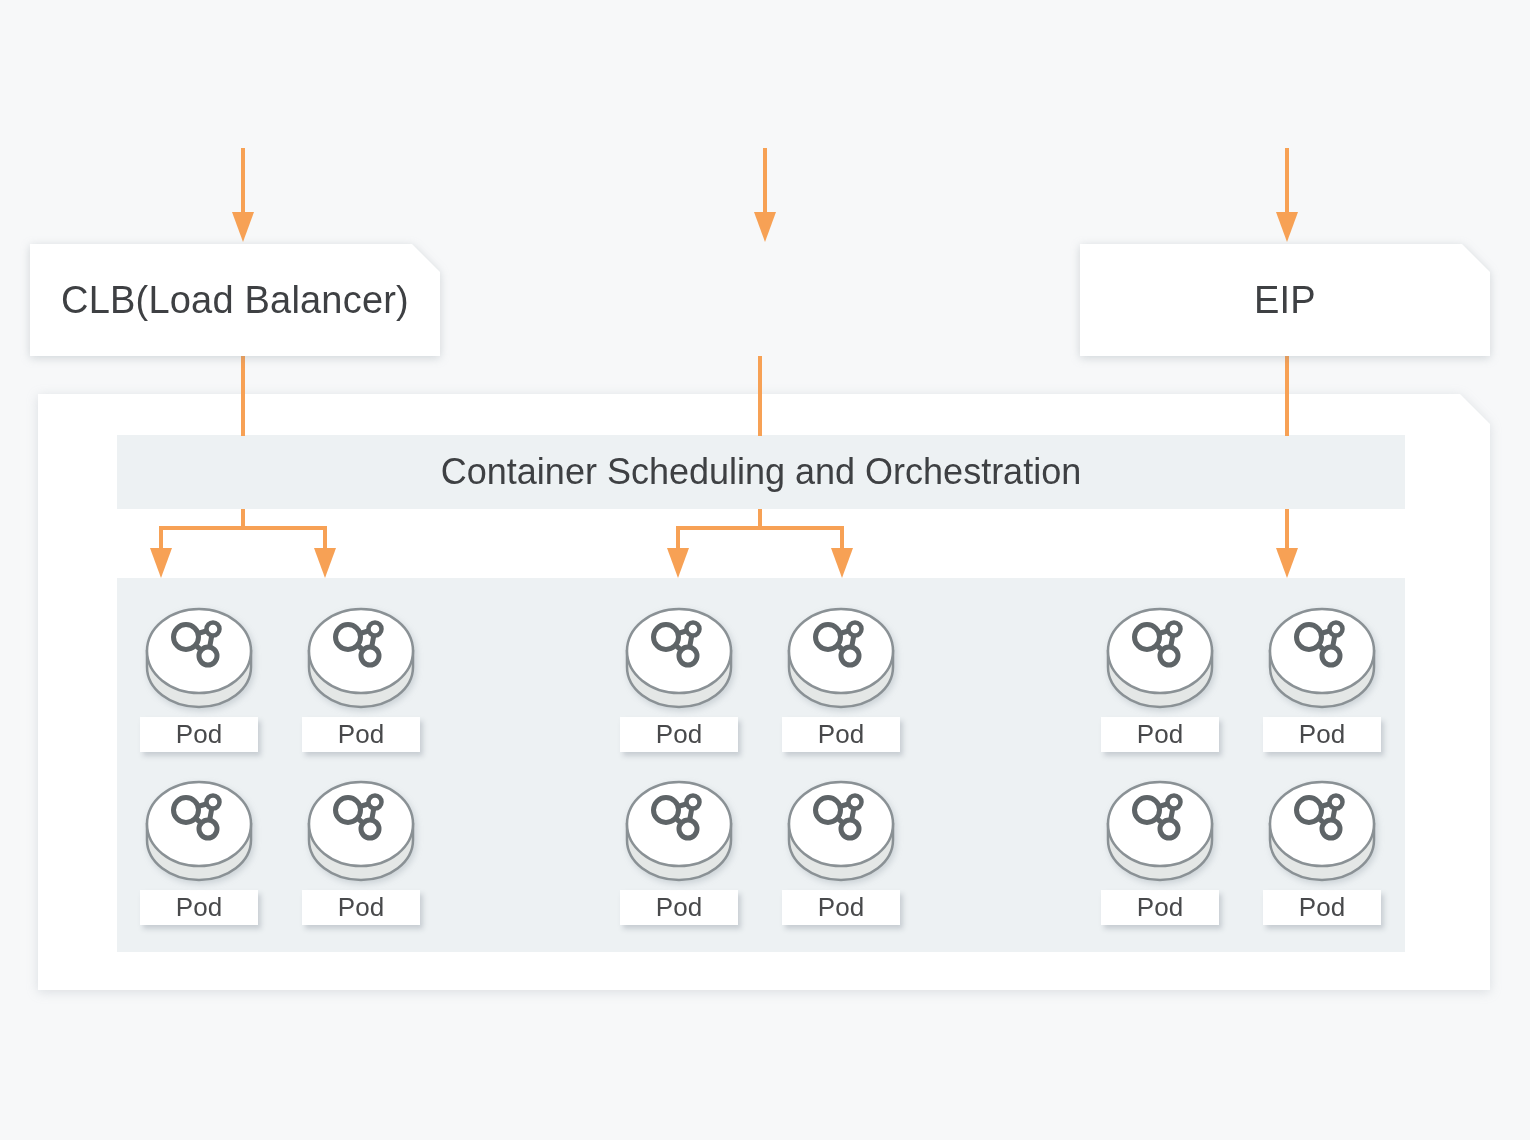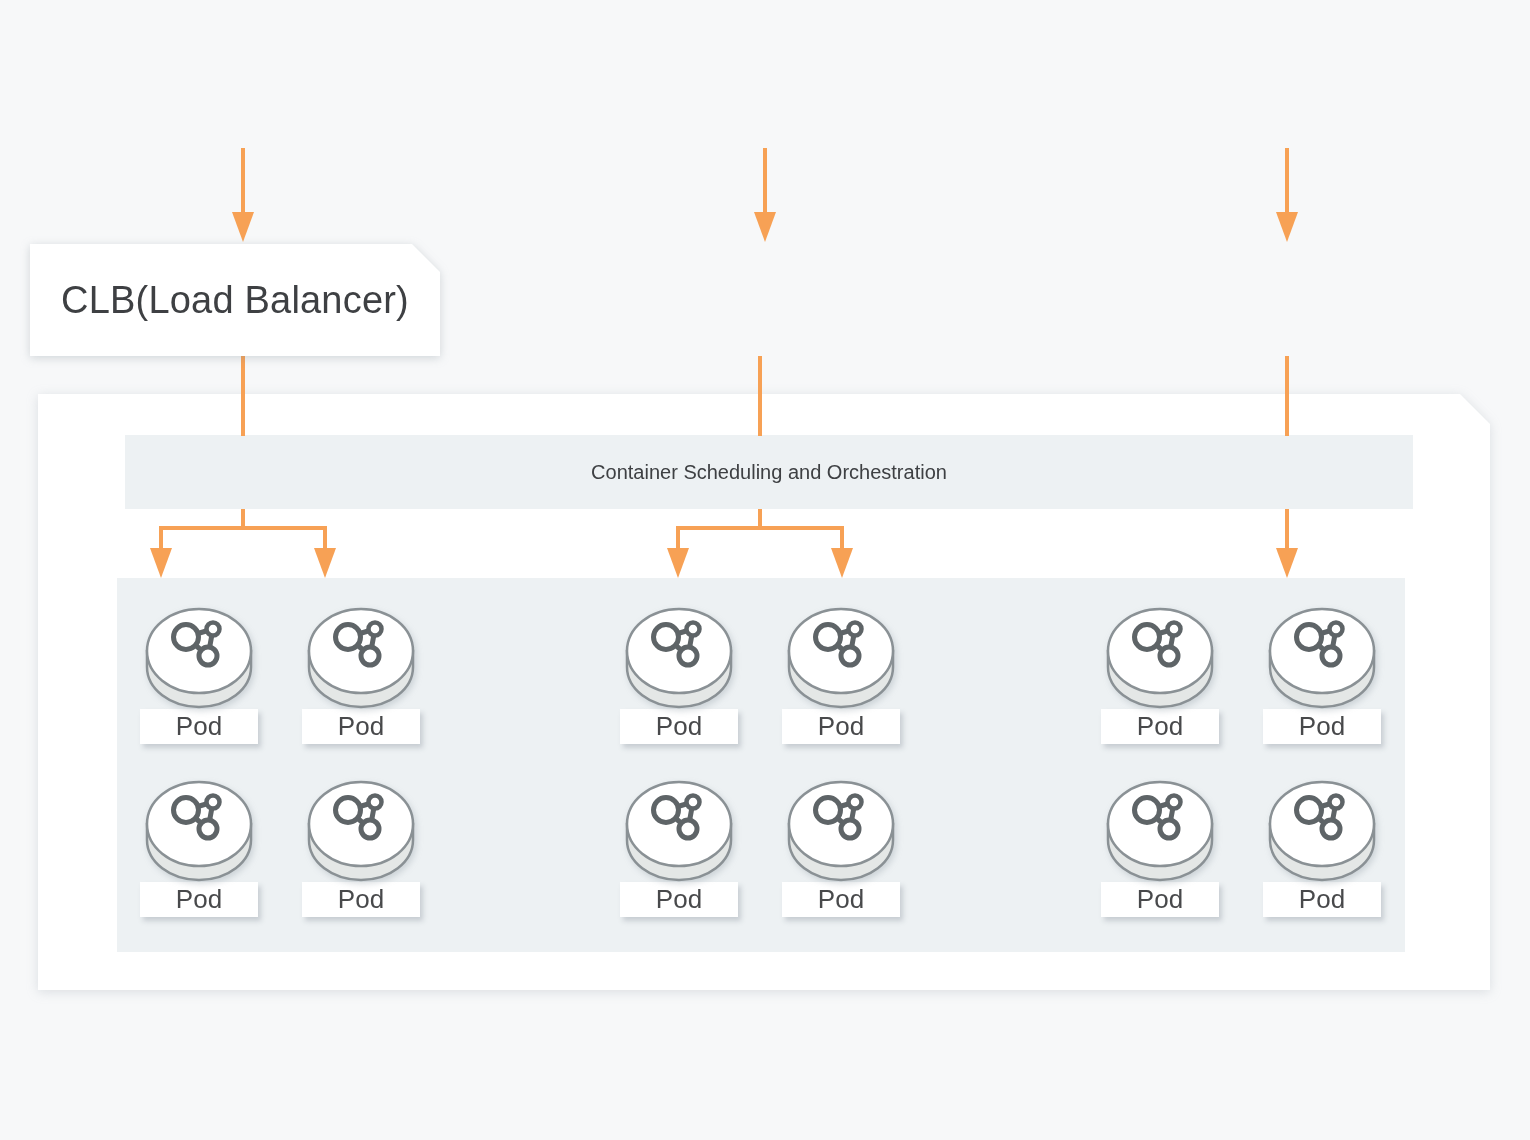--- a/index.html
+++ b/index.html
@@ -34,64 +34,67 @@
   #eip-box{left:1080px;}
 
   .main-container{left:38px;top:394px;width:1452px;height:596px;z-index:1;
     filter:drop-shadow(0 2px 6px rgba(120,132,144,0.22));}
   .main-container .notch-inner{
     clip-path:polygon(0 0, calc(100% - 30px) 0, 100% 30px, 100% 100%, 0 100%);
   }
 
   
   .scheduler-band{
-    position:absolute;left:125px;top:435px;width:1288px;height:74px;
+    position:absolute;left:117px;top:435px;width:1288px;height:74px;
     background:var(--panel-bg);z-index:2;
     display:flex;align-items:center;justify-content:center;
-    font-size:20px;font-weight:500;color:var(--title-text);
+    font-size:36px;font-weight:500;color:var(--title-text);
   }
   .pods-panel{
     position:absolute;left:117px;top:578px;width:1288px;height:374px;
     background:var(--panel-bg);z-index:2;
   }
 
   
   .vline{position:absolute;width:4px;background:var(--accent-orange);z-index:3;}
   .hline{position:absolute;height:4px;background:var(--accent-orange);z-index:3;}
   .arrowhead{
     position:absolute;width:0;height:0;z-index:3;
     border-left:11px solid transparent;border-right:11px solid transparent;
     border-top:30px solid var(--accent-orange);
   }
 
   
   #pods-layer{position:absolute;left:0;top:0;width:100%;height:100%;z-index:3;}
   .pod{position:absolute;width:118px;}
   .pod-icon{display:block;margin:0 auto;filter:drop-shadow(2px 3px 3px rgba(120,132,144,0.28));}
   .pod-label{
-    width:118px;height:35px;margin-top:0;background:#ffffff;
+    width:118px;height:35px;margin-top:8px;background:#ffffff;
     box-shadow:3px 4px 5px rgba(120,132,144,0.32);
     text-align:center;line-height:35px;font-size:26px;color:var(--pod-text);
   }
 </style>
 </head>
 <body>
 
 <div class="stage">
 
   <div class="vline" style="left:241px;top:148px;height:66px;"></div>
   <div class="arrowhead" style="left:232px;top:212px;"></div>
   <div class="vline" style="left:763px;top:148px;height:66px;"></div>
   <div class="arrowhead" style="left:754px;top:212px;"></div>
   <div class="vline" style="left:1285px;top:148px;height:66px;"></div>
   <div class="arrowhead" style="left:1276px;top:212px;"></div>
 
   <div class="notch-wrap entry-box" id="clb-box">
     <div class="notch-inner">CLB(Load Balancer)</div>
   </div>
+  <div class="notch-wrap entry-box" id="eip-box">
+    <div class="notch-inner">EIP</div>
+  </div>
 
   <div class="notch-wrap main-container">
     <div class="notch-inner"></div>
   </div>
 
   <div class="scheduler-band">
     <span>Container Scheduling and Orchestration</span>
   </div>
 
   <div class="pods-panel"></div>

